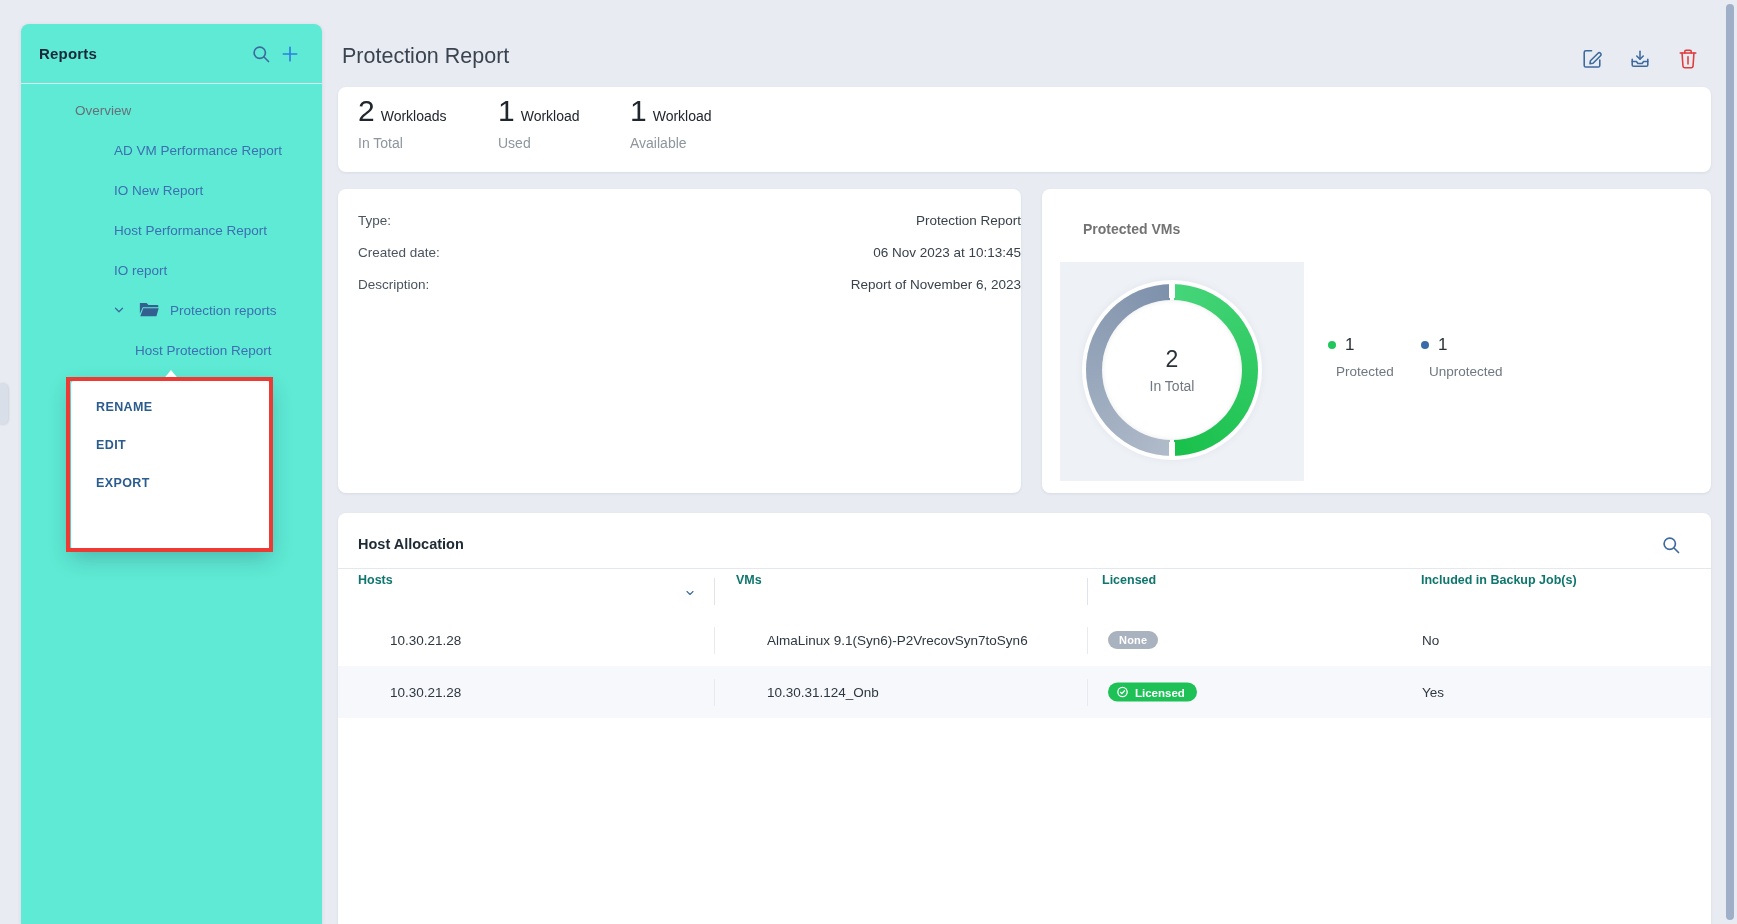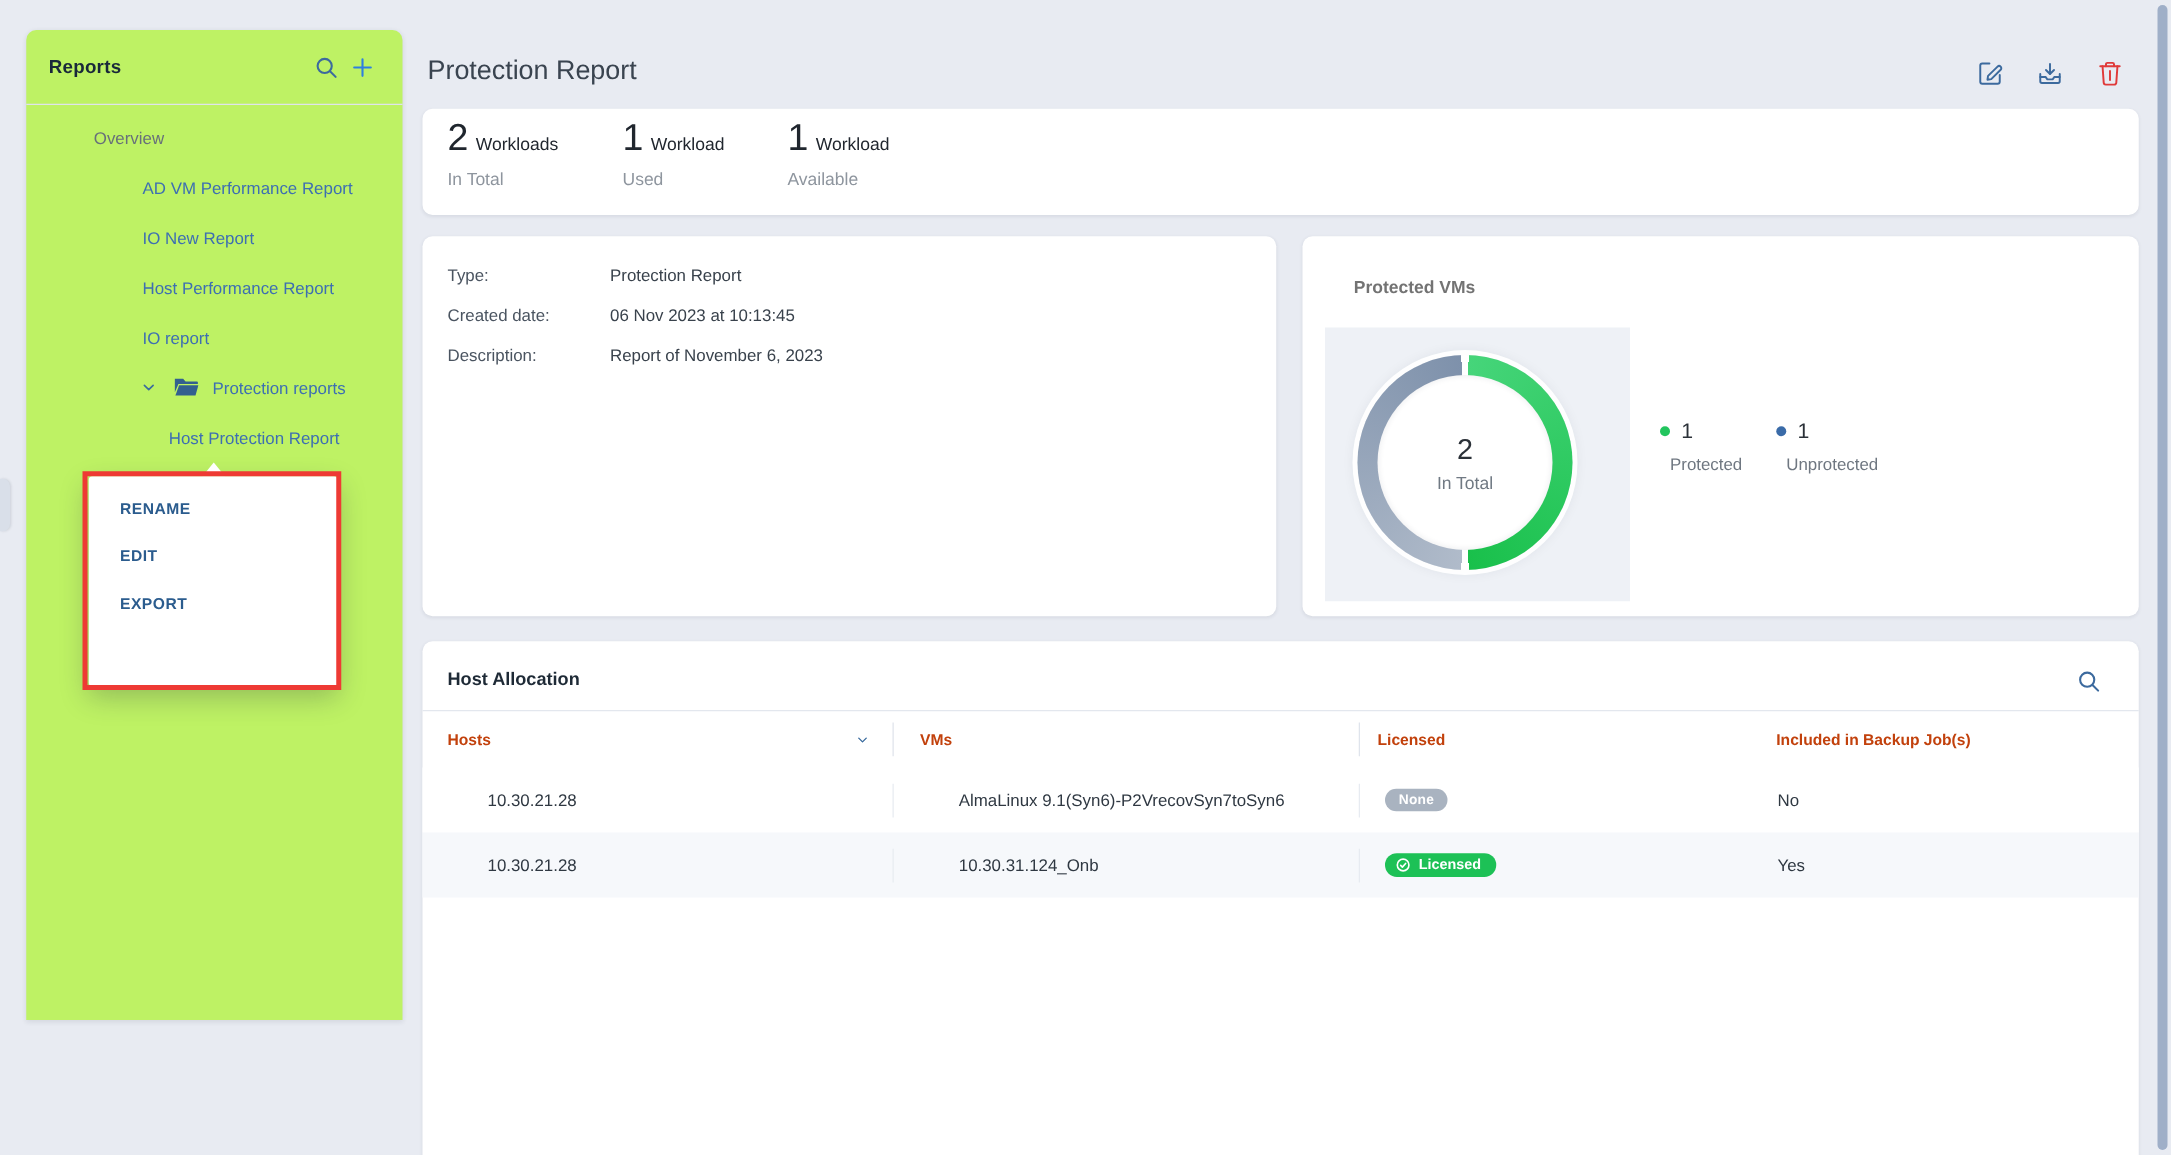--- a/index.html
+++ b/index.html
@@ -10,21 +10,21 @@
     font-family:"Liberation Sans", sans-serif;
     color:#323c46;
   }
   .abs { position:absolute; }
   .card { background:#fff; border-radius:8px; box-shadow:0 1px 3px rgba(25,39,60,.08); }
 
   
   .page-scrollbar { right:3px; top:4px; width:8px; height:916px; background:#9fafc8; border-radius:5px; }
 
   
-  .sidebar { left:21px; top:24px; width:301px; height:792px; background:#bef264;
+  .sidebar { left:21px; top:24px; width:301px; height:900px; background:#5eead4;
              border-radius:8px 8px 0 0; box-shadow:0 1px 4px rgba(25,39,60,.10); }
   .sidebar-header { height:60px; display:flex; align-items:center; justify-content:space-between;
                     padding:0 22px 0 18px; border-bottom:1px solid #dfe4ec; }
   .sidebar-title { font-size:15px; font-weight:bold; color:#19283a; letter-spacing:.2px; }
   .sidebar-header-icons { display:flex; align-items:center; gap:9px; }
   .icon-btn { width:20px; height:20px; display:inline-flex; cursor:pointer; }
   .icon-btn svg { width:100%; height:100%; }
   .c-steel { color:#3c6a9e; } .c-bright { color:#2e7fe0; } .c-red { color:#e03a3a; }
 
   .sidebar-list { padding-top:6px; }
@@ -60,21 +60,21 @@
   .stats-card { left:338px; top:87px; width:1373px; height:85px; }
   .stat { position:absolute; top:9px; }
   .stat-row { display:flex; align-items:baseline; }
   .stat-value { font-size:30px; font-weight:300; color:#20262e; line-height:30px; }
   .stat-unit { font-size:14px; color:#20262e; margin-left:6px; }
   .stat-caption { font-size:14px; color:#8e959e; margin-top:9px; }
   .stat-1 { left:20px; } .stat-2 { left:160px; } .stat-3 { left:292px; }
 
   
   .details-card { left:338px; top:189px; width:683px; height:304px; padding:15px 0 0 0; }
-  .detail-row { display:flex; height:32px; align-items:center; font-size:13.5px; }
+  .detail-row { display:flex; height:32px; align-items:center; font-size:13.5px;justify-content:space-between; }
   .detail-label { width:130px; margin-left:20px; color:#4a5460; }
   .detail-value { margin-left:0; color:#39424c; }
 
   
   .protected-card { left:1042px; top:189px; width:669px; height:304px; }
   .pv-title { position:absolute; left:41px; top:32px; font-size:14px; font-weight:bold; color:#737373; }
   .donut-panel { position:absolute; left:18px; top:73px; width:244px; height:219px; background:#eef1f6; }
   .donut { position:absolute; left:26px; top:22px; width:172px; height:172px; border-radius:50%;
            background:conic-gradient(from 0deg,
              #ffffff 0deg 2deg,
@@ -96,21 +96,21 @@
   .legend-value { font-size:17px; color:#2b3138; margin-left:9px; }
   .legend-label { font-size:13.5px; color:#6f7781; margin-top:9px; margin-left:8px; }
 
   
   .host-card { left:338px; top:513px; width:1373px; height:490px; border-radius:8px 8px 0 0;
                background:#fff; box-shadow:0 1px 3px rgba(25,39,60,.08); }
   .ha-title { position:absolute; left:20px; top:23px; font-size:14.5px; font-weight:bold; color:#1e2a36; }
   .ha-search { position:absolute; right:30px; top:22px; }
   .ha-divider { position:absolute; left:0; top:55px; width:100%; height:1px; background:#e3e7ee; }
   .tbl-header { position:absolute; left:0; top:56px; width:100%; height:45px; }
-  .th { position:absolute; top:16px; font-size:12.5px; font-weight:bold; color:#c2410c; }
+  .th { position:absolute; top:4px; font-size:12.5px; font-weight:bold; color:#0f766e; }
   .th-hosts { left:20px; } .th-vms { left:398px; } .th-lic { left:764px; } .th-inc { left:1083px; }
   .sort-chevron { position:absolute; left:346px; top:16px; width:12px; height:12px; color:#3a6b9e; cursor:pointer; }
   .v-sep { position:absolute; top:9px; width:1px; height:27px; background:#dfe4ec; }
   .sep-1 { left:376px; } .sep-2 { left:749px; }
   .tbl-row { position:absolute; left:0; width:100%; height:52px; font-size:13.5px; color:#2f3842; }
   .row-0 { top:101px; background:#fff; }
   .row-1 { top:153px; background:#f6f8fb; }
   .tbl-row .v-sep { top:13px; height:27px; background:#e7ebf1; }
   .cell { position:absolute; top:50%; transform:translateY(-50%); white-space:nowrap; }
   .cell-host { left:52px; } .cell-vm { left:429px; } .cell-lic { left:770px; } .cell-inc { left:1084px; }

